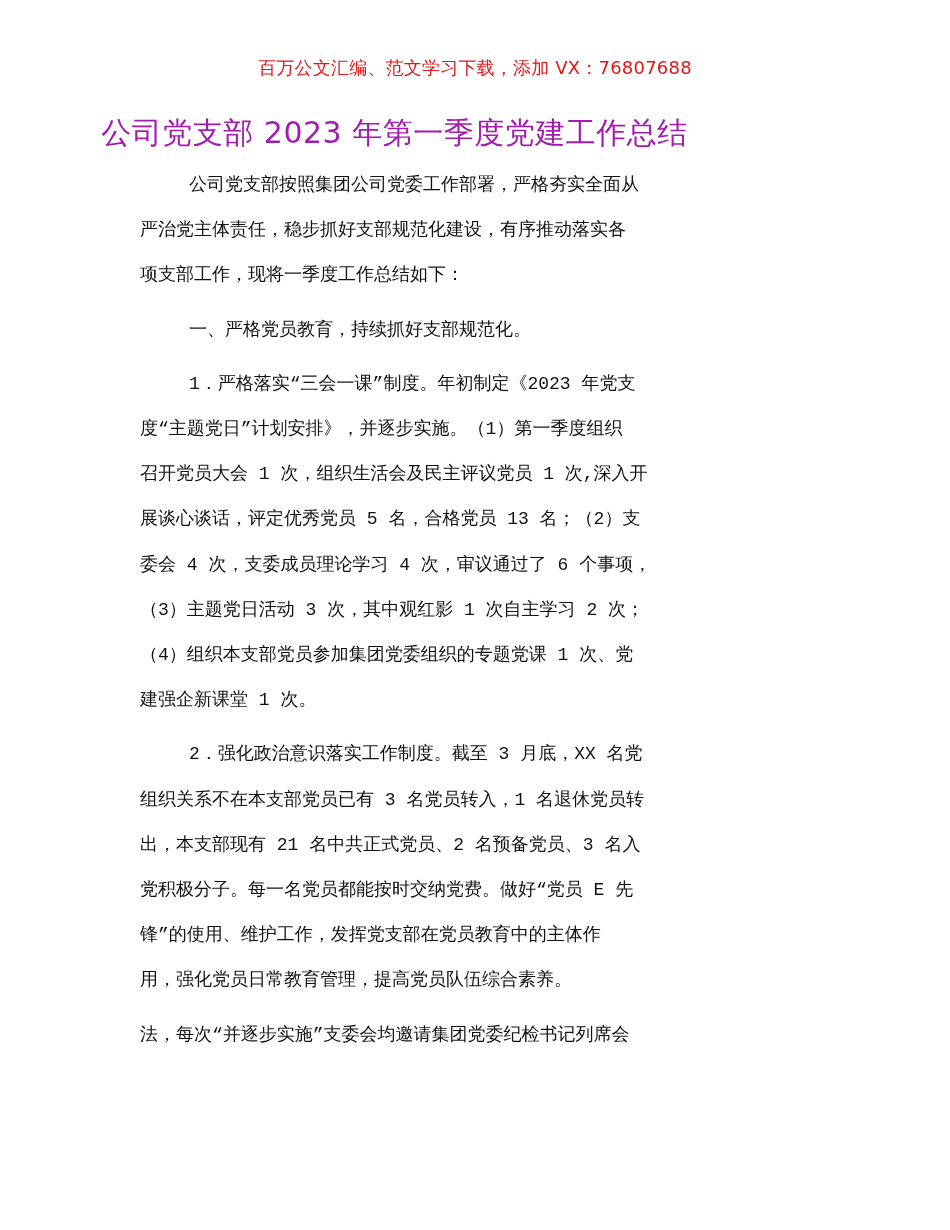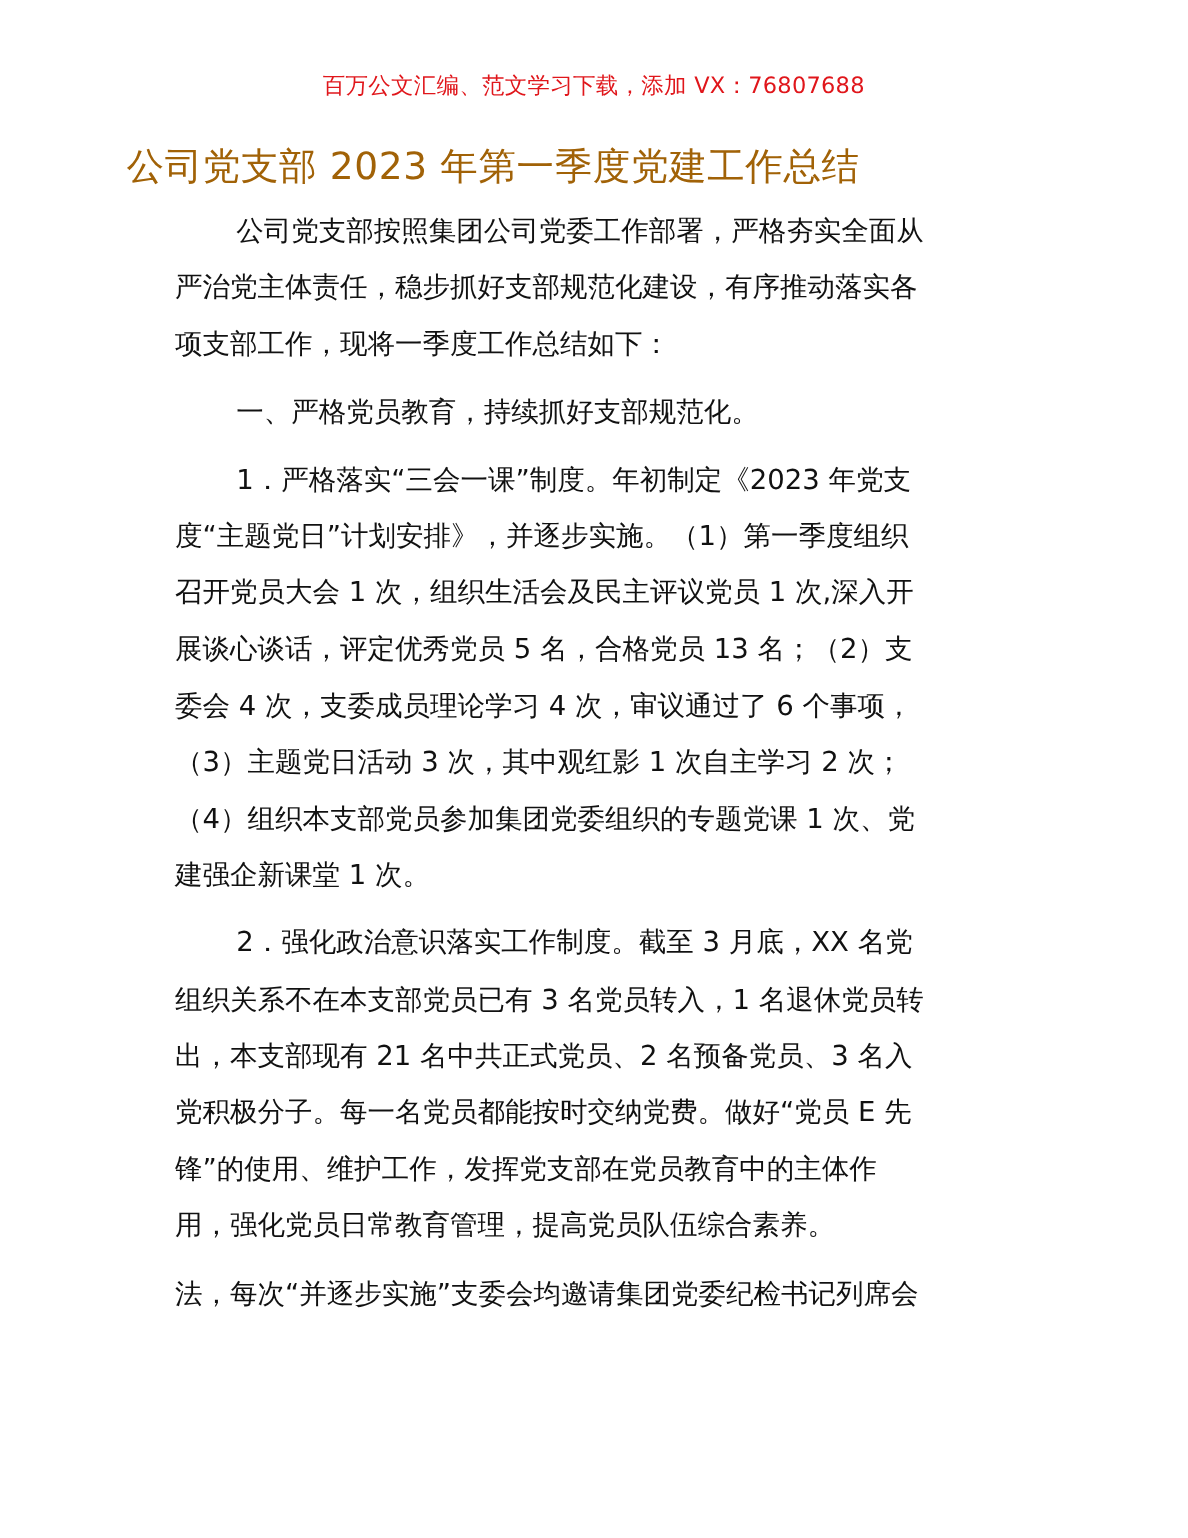--- a/index.html
+++ b/index.html
@@ -1,24 +1,24 @@
 <!DOCTYPE html>
 <html><head>
 <meta charset="utf-8">
 <style>
   html, body { margin: 0; padding: 0; background: #ffffff; }
   body { width: 950px; height: 1230px; position: relative; overflow: hidden;
          font-family: "DejaVu Sans", "Liberation Sans", sans-serif; color: #111; }
   .watermark { position: absolute; top: 56px; left: 0; width: 950px; text-align: center;
                font-size: 18px; color: #e0161b; letter-spacing: 0.2px; }
   .title { position: absolute; top: 113px; left: 0; width: 789px; text-align: center;
-           font-size: 30px; color: #a16207; letter-spacing: 0.5px; }
+           font-size: 30px; color: #a21caf; letter-spacing: 0.5px; }
   .body { position: absolute; top: 163px; left: 140px; width: 672px; }
-  .para { font-size: 22px; line-height: 45.2px; text-align: justify; text-align-last: left;
-          margin: 0; letter-spacing: 0px; }
+  .para { font-size: 18px; line-height: 45.2px; text-align: justify; text-align-last: left;
+          margin: 0; letter-spacing: 0px; font-family: Liberation Mono, monospace; }
   .line { display: block; white-space: nowrap; }
 </style>
 </head>
 <body>
 
 <div class="watermark">百万公文汇编、范文学习下载，添加 VX：76807688</div>
 <div class="title">公司党支部 2023 年第一季度党建工作总结</div>
 
 <div class="body">
   <div class="para" style="margin-bottom:0">

